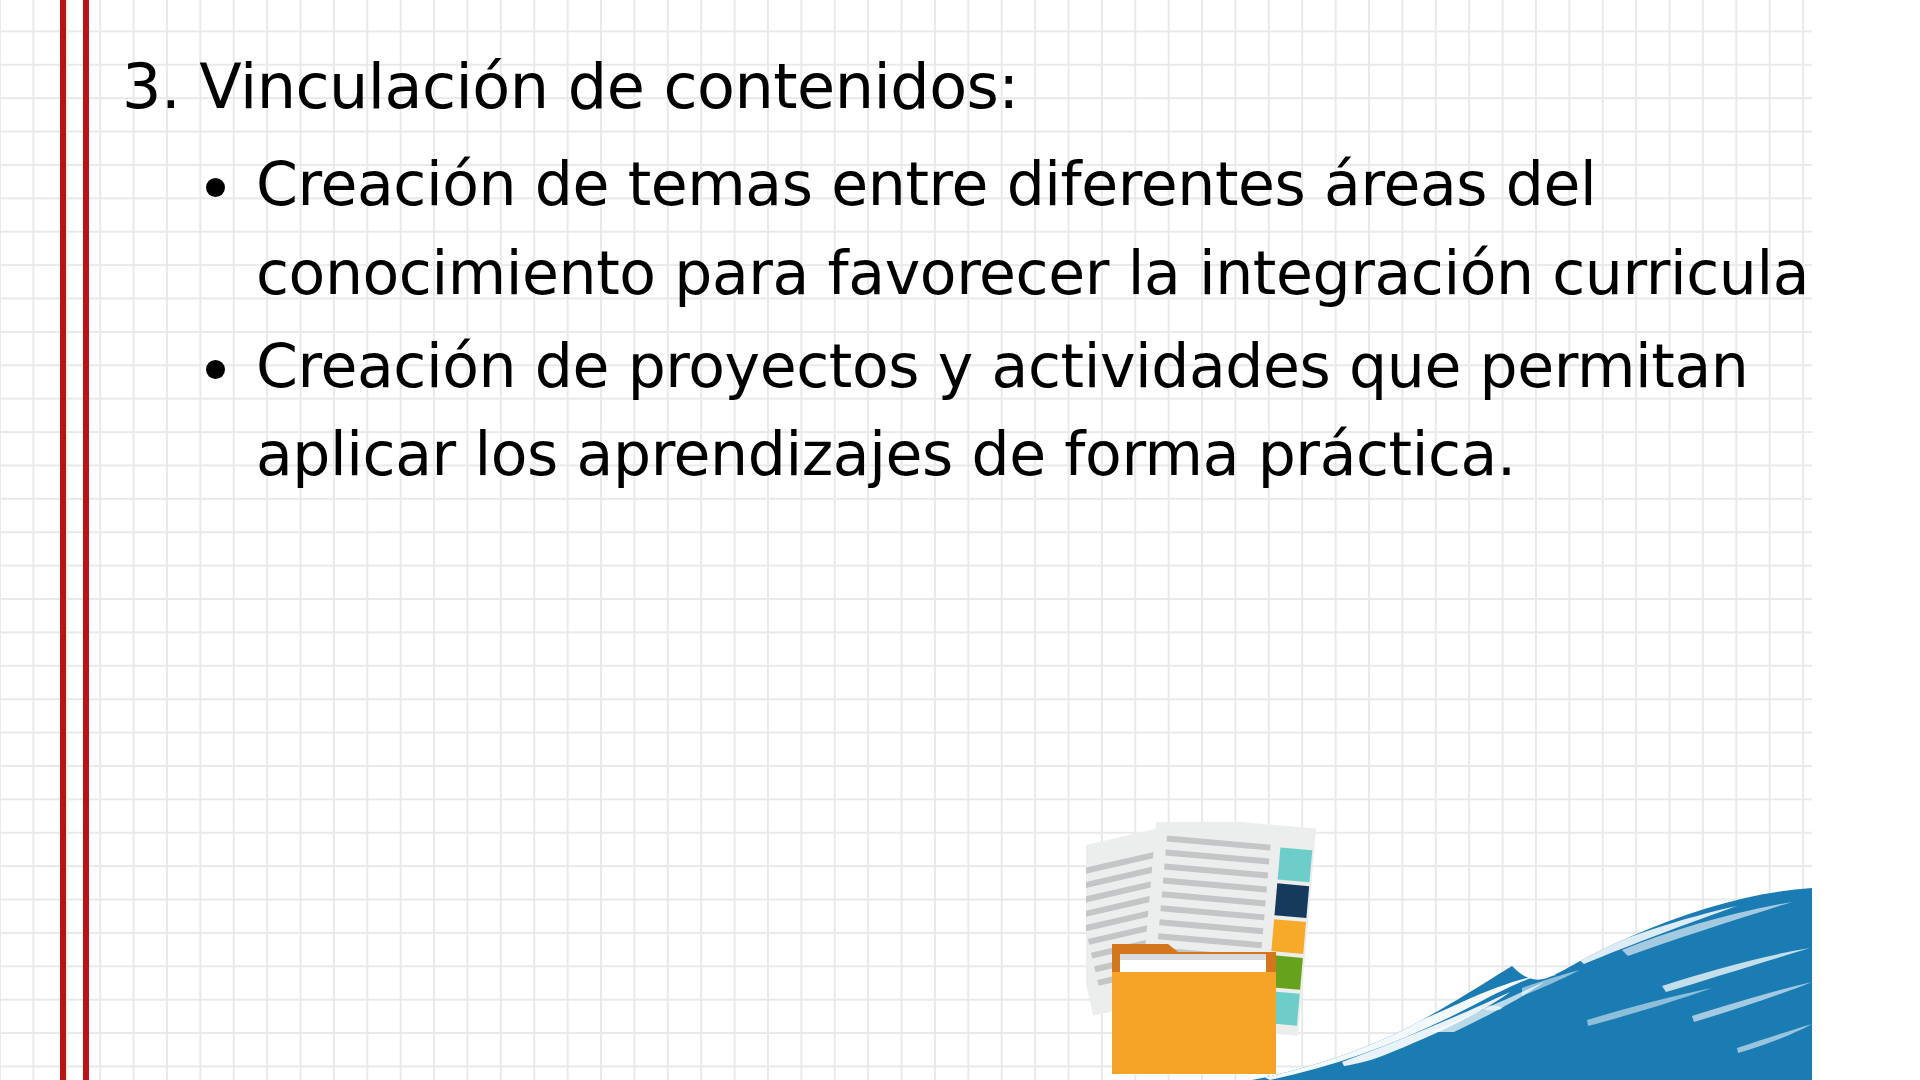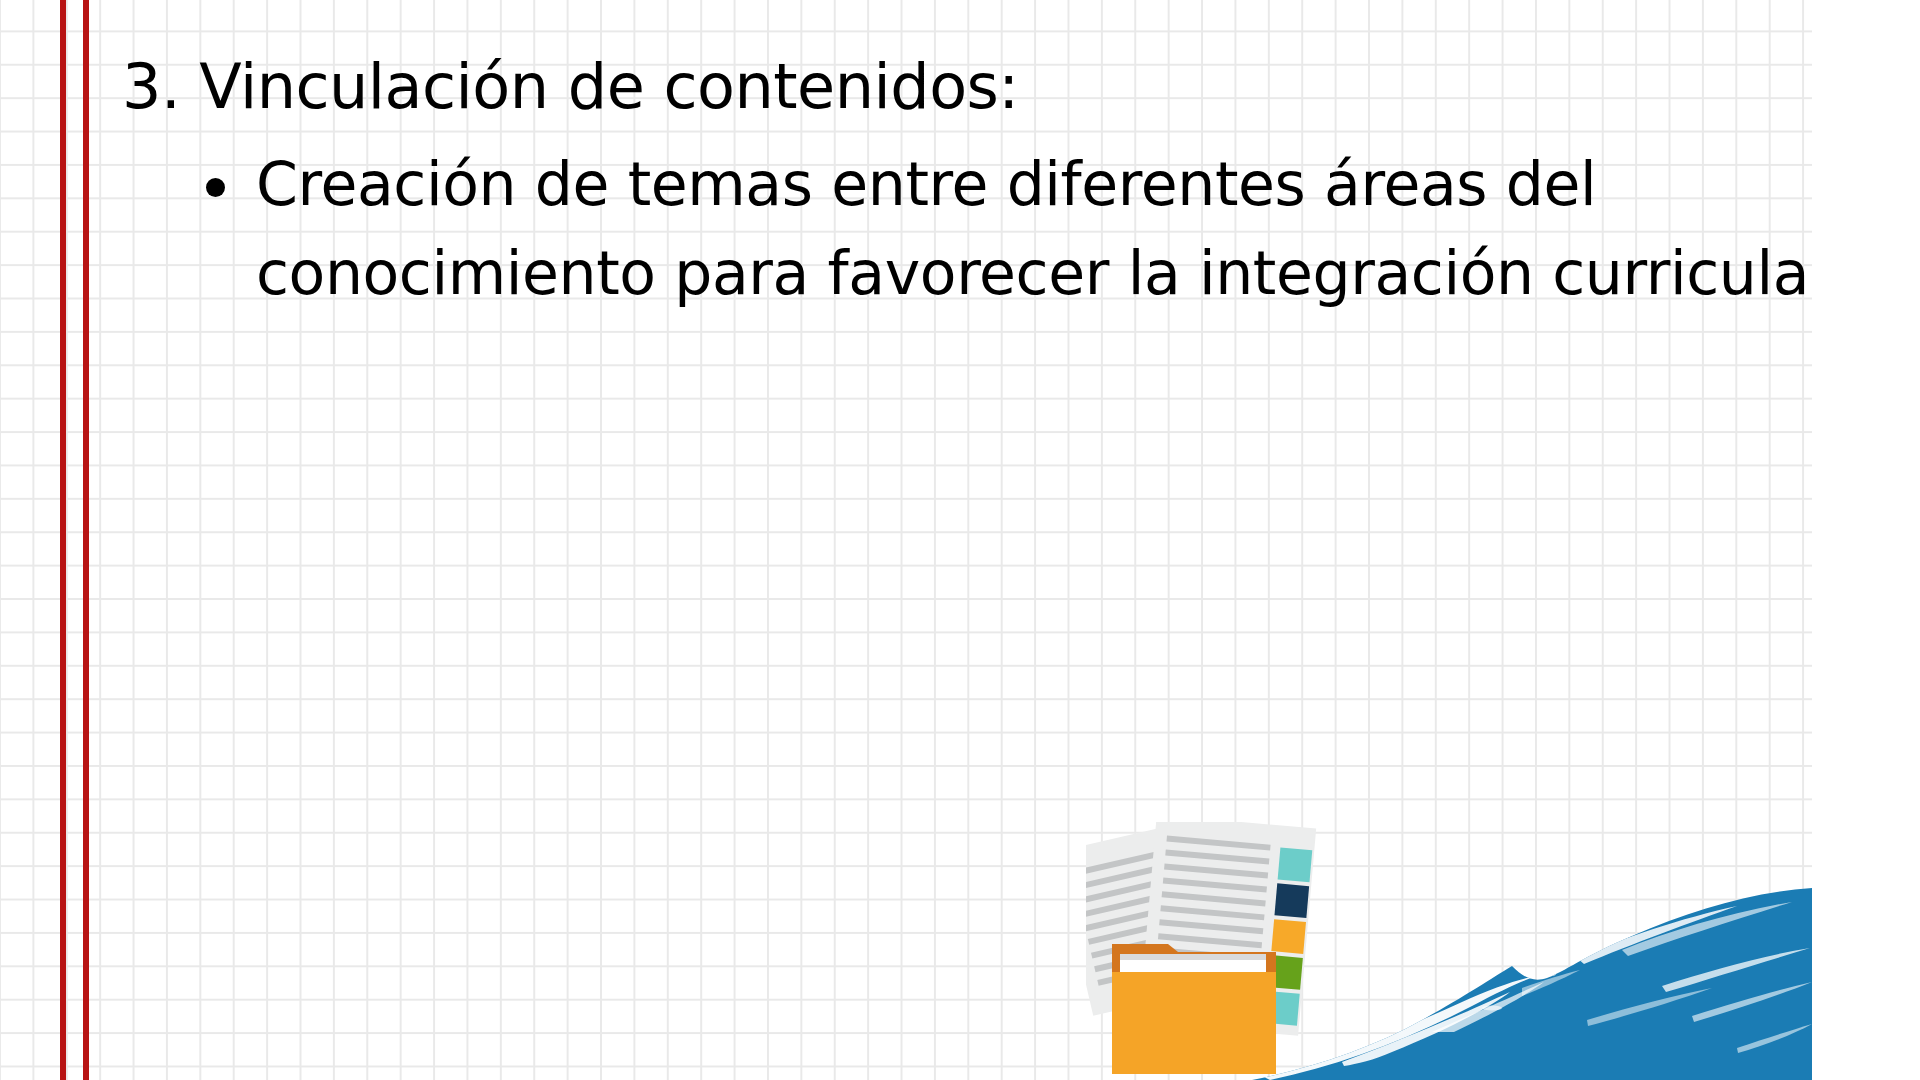--- a/index.html
+++ b/index.html
@@ -204,16 +204,17 @@
       <rect x="34" y="136" width="146" height="14" fill="#ffffff"></rect>
       <rect x="34" y="132" width="146" height="6" fill="#d9dadb"></rect>
       <rect x="26" y="150" width="164" height="102" fill="#f5a427"></rect>
     </g>
   </svg>
 
   <div class="content">
     <h1 class="heading">3. Vinculación de contenidos:</h1>
     <ul class="bullets">
       <li class="bullet-item">Creación de temas entre diferentes áreas del conocimiento para favorecer la integración curricular.</li>
+      <li class="bullet-item">Creación de proyectos y actividades que permitan aplicar los aprendizajes de forma práctica.</li>
     </ul>
   </div>
 
 </div>
 
 </body></html>

